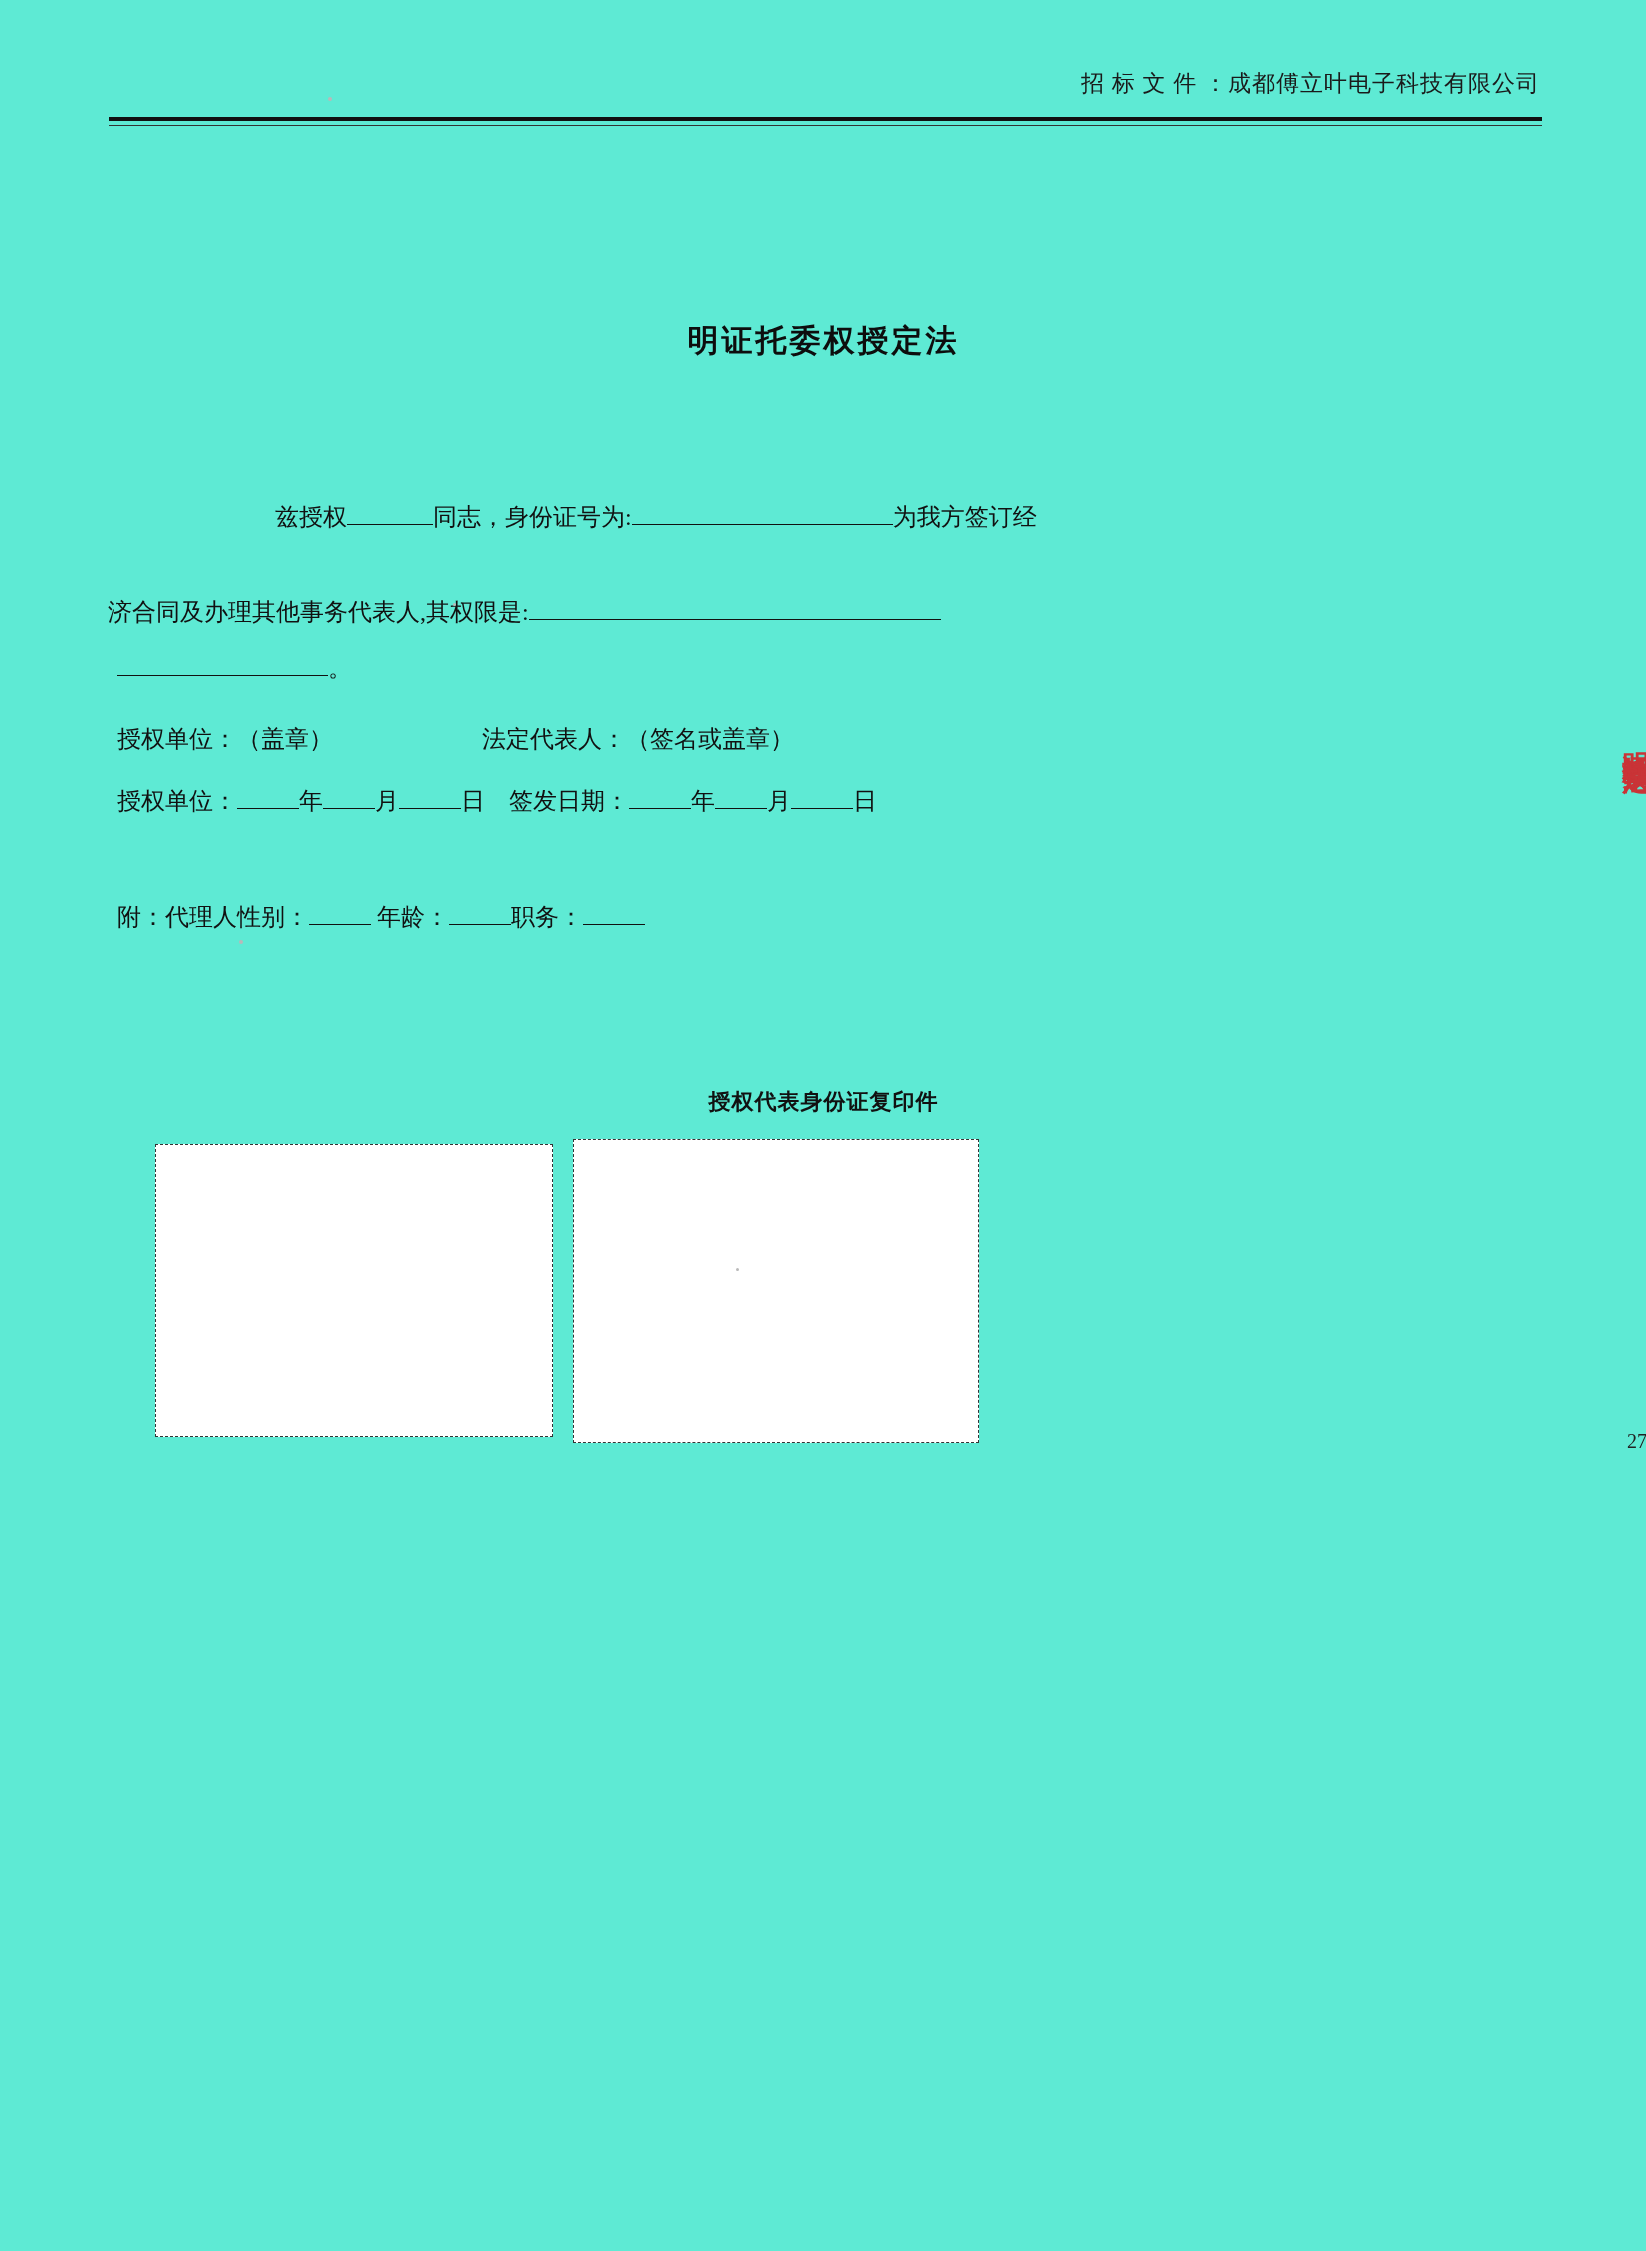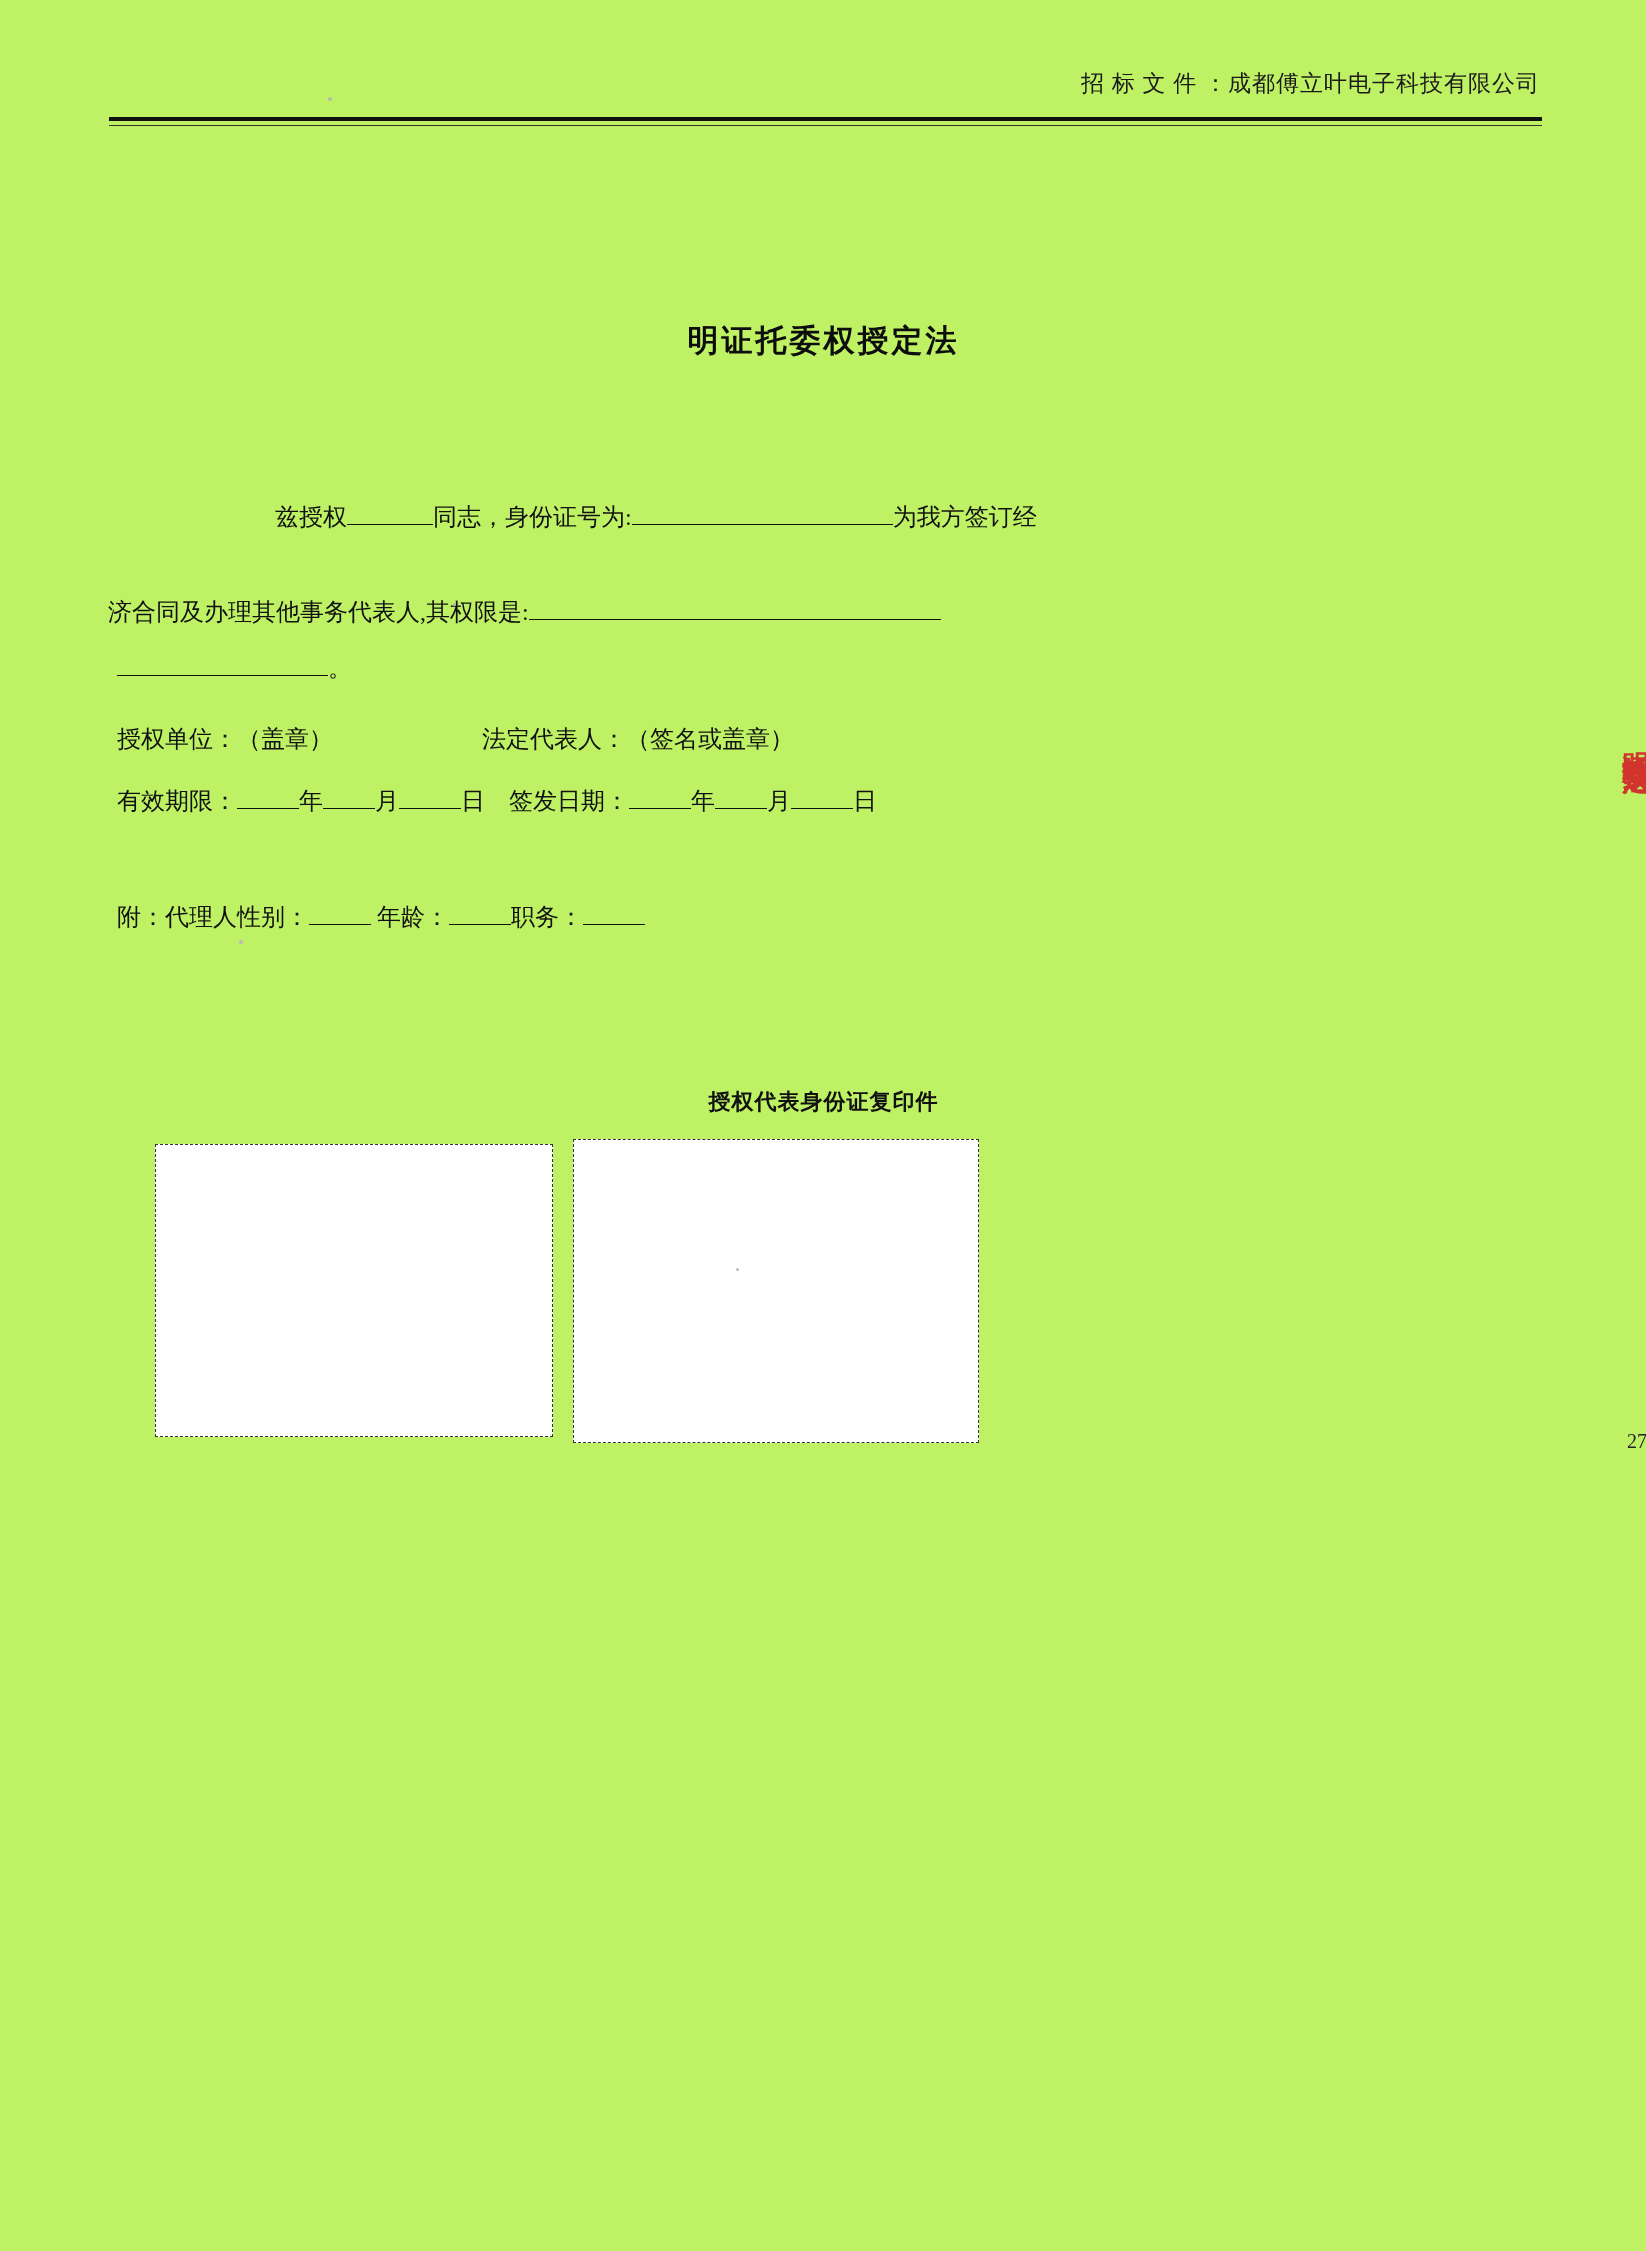--- a/index.html
+++ b/index.html
@@ -8,21 +8,21 @@
     background: #ffffff;
   }
   body {
     font-family: "Liberation Serif", "DejaVu Serif", serif;
     color: #111111;
   }
   .page {
     position: relative;
     width: 1647px;
     height: 2252px;
-    background: #bef264;
+    background: #5eead4;
     overflow: hidden;
   }
 
   
   .header-text {
     position: absolute;
     top: 68px;
     right: 107px;
     font-size: 23px;
     letter-spacing: 1px;
@@ -173,21 +173,21 @@
   </div>
 
   <div class="line l-scope2">
     <span class="blank b-scope2"></span><span>。</span>
   </div>
 
   <div class="line l-unit">授权单位：（盖章）</div>
   <div class="line l-legal">法定代表人：（签名或盖章）</div>
 
   <div class="line l-valid">
-    <span>有效期限：</span><span class="blank b-date"></span><span>年</span><span class="blank b-date-s"></span><span>月</span><span class="blank b-date"></span><span>日</span>
+    <span>授权单位：</span><span class="blank b-date"></span><span>年</span><span class="blank b-date-s"></span><span>月</span><span class="blank b-date"></span><span>日</span>
     &nbsp;&nbsp;
     <span>签发日期：</span><span class="blank b-date"></span><span>年</span><span class="blank b-date-s"></span><span>月</span><span class="blank b-date"></span><span>日</span>
   </div>
 
   <div class="line l-attach">
     <span>附：代理人性别：</span><span class="blank b-small"></span>
     <span>年龄：</span><span class="blank b-small"></span><span>职务：</span><span class="blank b-small"></span>
   </div>
 
   <div class="subtitle">授权代表身份证复印件</div>

